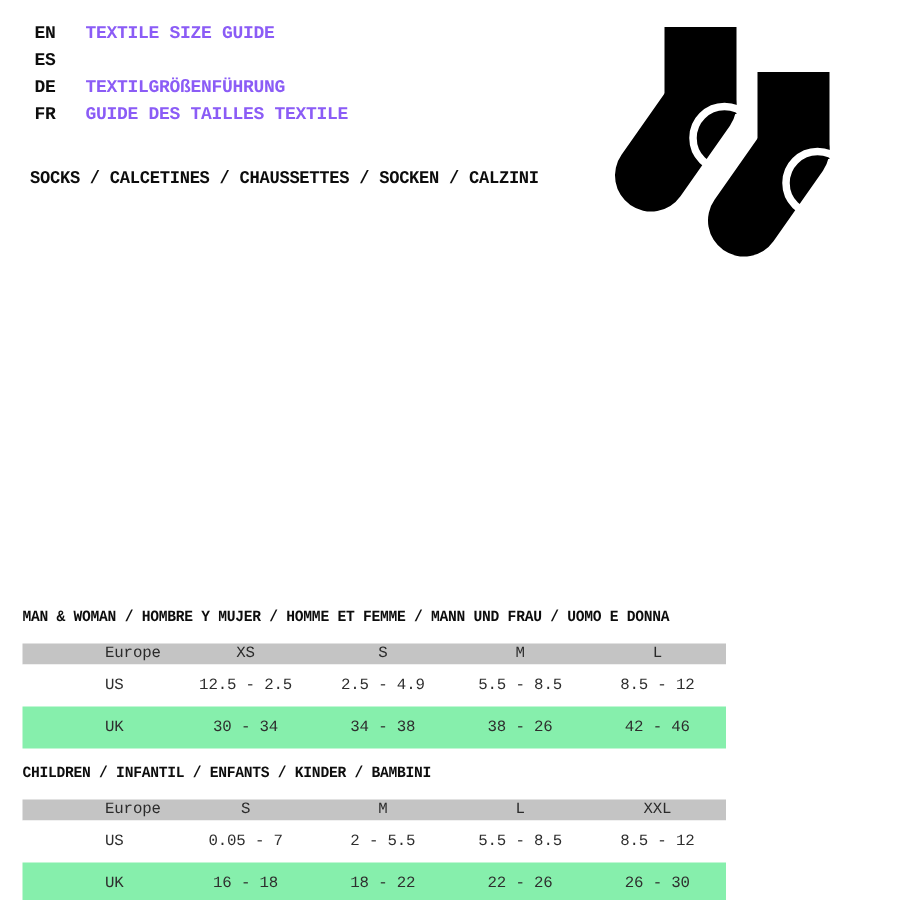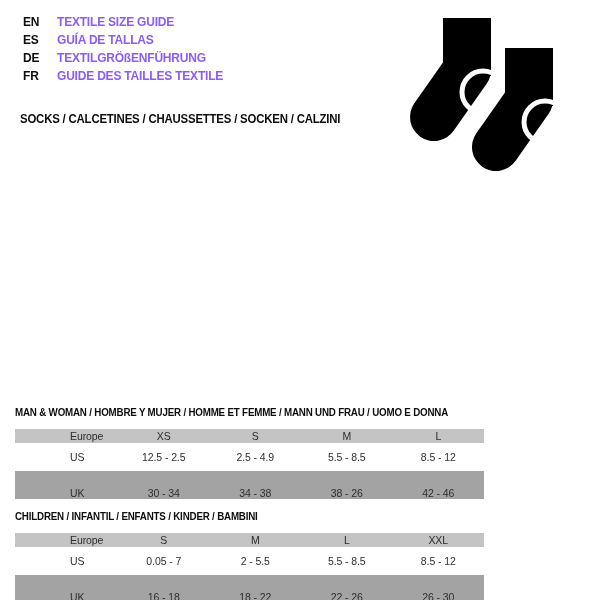--- a/index.html
+++ b/index.html
@@ -5,20 +5,21 @@
   * { margin: 0; padding: 0; box-sizing: border-box; }
   html, body { background: #ffffff; }
   body { font-family: "Liberation Sans", sans-serif; }
 
   .canvas {
     position: relative;
     width: 600px;
     height: 600px;
     background: #ffffff;
     overflow: hidden;
+    font-family: Liberation Mono, monospace;
   }
 
   
   .lang-list { position: absolute; left: 23px; top: 13px; }
   .lang-row { display: flex; height: 18px; line-height: 18px; }
   .lang-code {
     width: 34px;
     font-size: 12px; font-weight: bold; color: #0d0d0d;
     letter-spacing: -0.2px;
   }
@@ -49,38 +50,37 @@
   .tbl-title.t1 { top: 405px; }
   .tbl-title.t2 { top: 509px; }
 
   .size-table { position: absolute; left: 15px; width: 469px; font-size: 10.5px; color: #2e2e2e; }
   .size-table.t1 { top: 429px; }
   .size-table.t2 { top: 533px; }
 
   .t-row { display: flex; align-items: center; padding-left: 48px; }
   .t-row.header { height: 14px; background: #c4c4c4; color: #2b2b2b; }
   .t-row.data  { height: 28px; background: #ffffff; }
-  .t-row.data.alt { background: #a3a3a3; align-items: flex-end; }
+  .t-row.data.alt { background: #86efac; }
 
   .c-region { width: 55px; padding-left: 7px; text-align: left; letter-spacing: -0.1px; }
   .c-size   { flex: 1; text-align: center; letter-spacing: -0.1px; }
 </style>
 </head>
 <body>
 
 <div class="canvas">
 
   <div class="lang-list">
     <div class="lang-row">
       <span class="lang-code">EN</span>
       <span class="lang-label">TEXTILE SIZE GUIDE</span>
     </div>
     <div class="lang-row">
       <span class="lang-code">ES</span>
-      <span class="lang-label">GUÍA DE TALLAS</span>
     </div>
     <div class="lang-row">
       <span class="lang-code">DE</span>
       <span class="lang-label">TEXTILGRÖßENFÜHRUNG</span>
     </div>
     <div class="lang-row">
       <span class="lang-code">FR</span>
       <span class="lang-label">GUIDE DES TAILLES TEXTILE</span>
     </div>
   </div>

